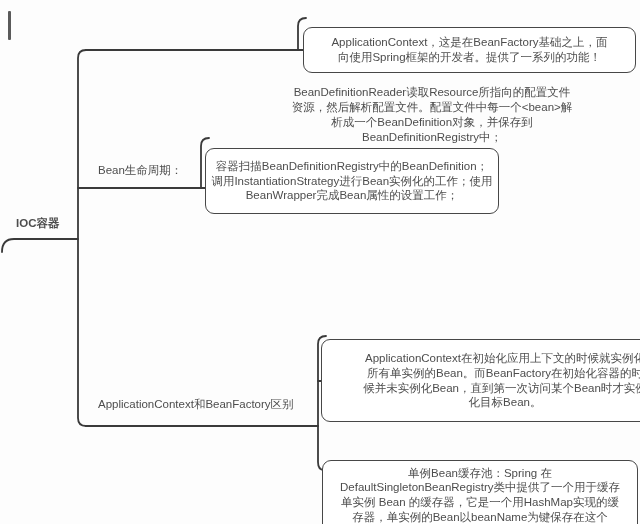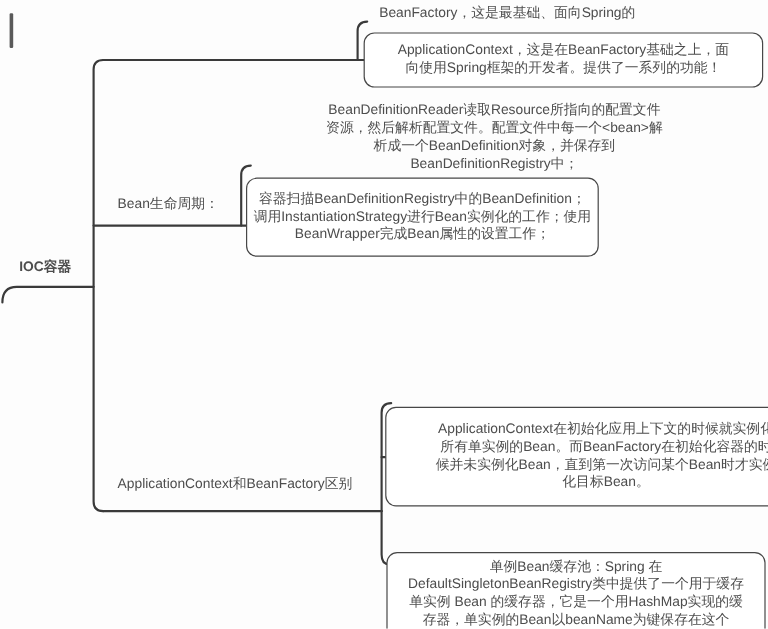--- a/index.html
+++ b/index.html
@@ -40,26 +40,25 @@
     <path d="M 318 426 L 318 344 Q 318 336 326 336"></path>
     <path d="M 318 381 L 321 381"></path>
     <path d="M 318 426 L 318 462 Q 318 470 324 470"></path>
   </svg>
 
   <div id="artifact"></div>
 
   <div class="node label" style="left:16px;top:216px;font-weight:bold;">IOC容器</div>
 
 
-  <div class="node label" style="left:316px;top:4px;">BeanFactory，这是最基础、面向Spring的</div>
 
   <div class="mbox mlines" style="left:303px;top:27px;width:333px;height:46px;">ApplicationContext，这是在BeanFactory基础之上，面
 向使用Spring框架的开发者。提供了一系列的功能！</div>
 
-  <div class="node mlines center" style="left:204px;top:85px;width:416px;">BeanDefinitionReader读取Resource所指向的配置文件
+  <div class="node mlines center" style="left:224px;top:85px;width:416px;">BeanDefinitionReader读取Resource所指向的配置文件
 资源，然后解析配置文件。配置文件中每一个&lt;bean&gt;解
 析成一个BeanDefinition对象，并保存到
 BeanDefinitionRegistry中；</div>
 
   <div class="node label" style="left:98px;top:163px;">Bean生命周期：</div>
 
   <div class="mbox mlines" style="left:205px;top:148px;width:294px;height:66px;">容器扫描BeanDefinitionRegistry中的BeanDefinition；
 调用InstantiationStrategy进行Bean实例化的工作；使用
 BeanWrapper完成Bean属性的设置工作；</div>
 

